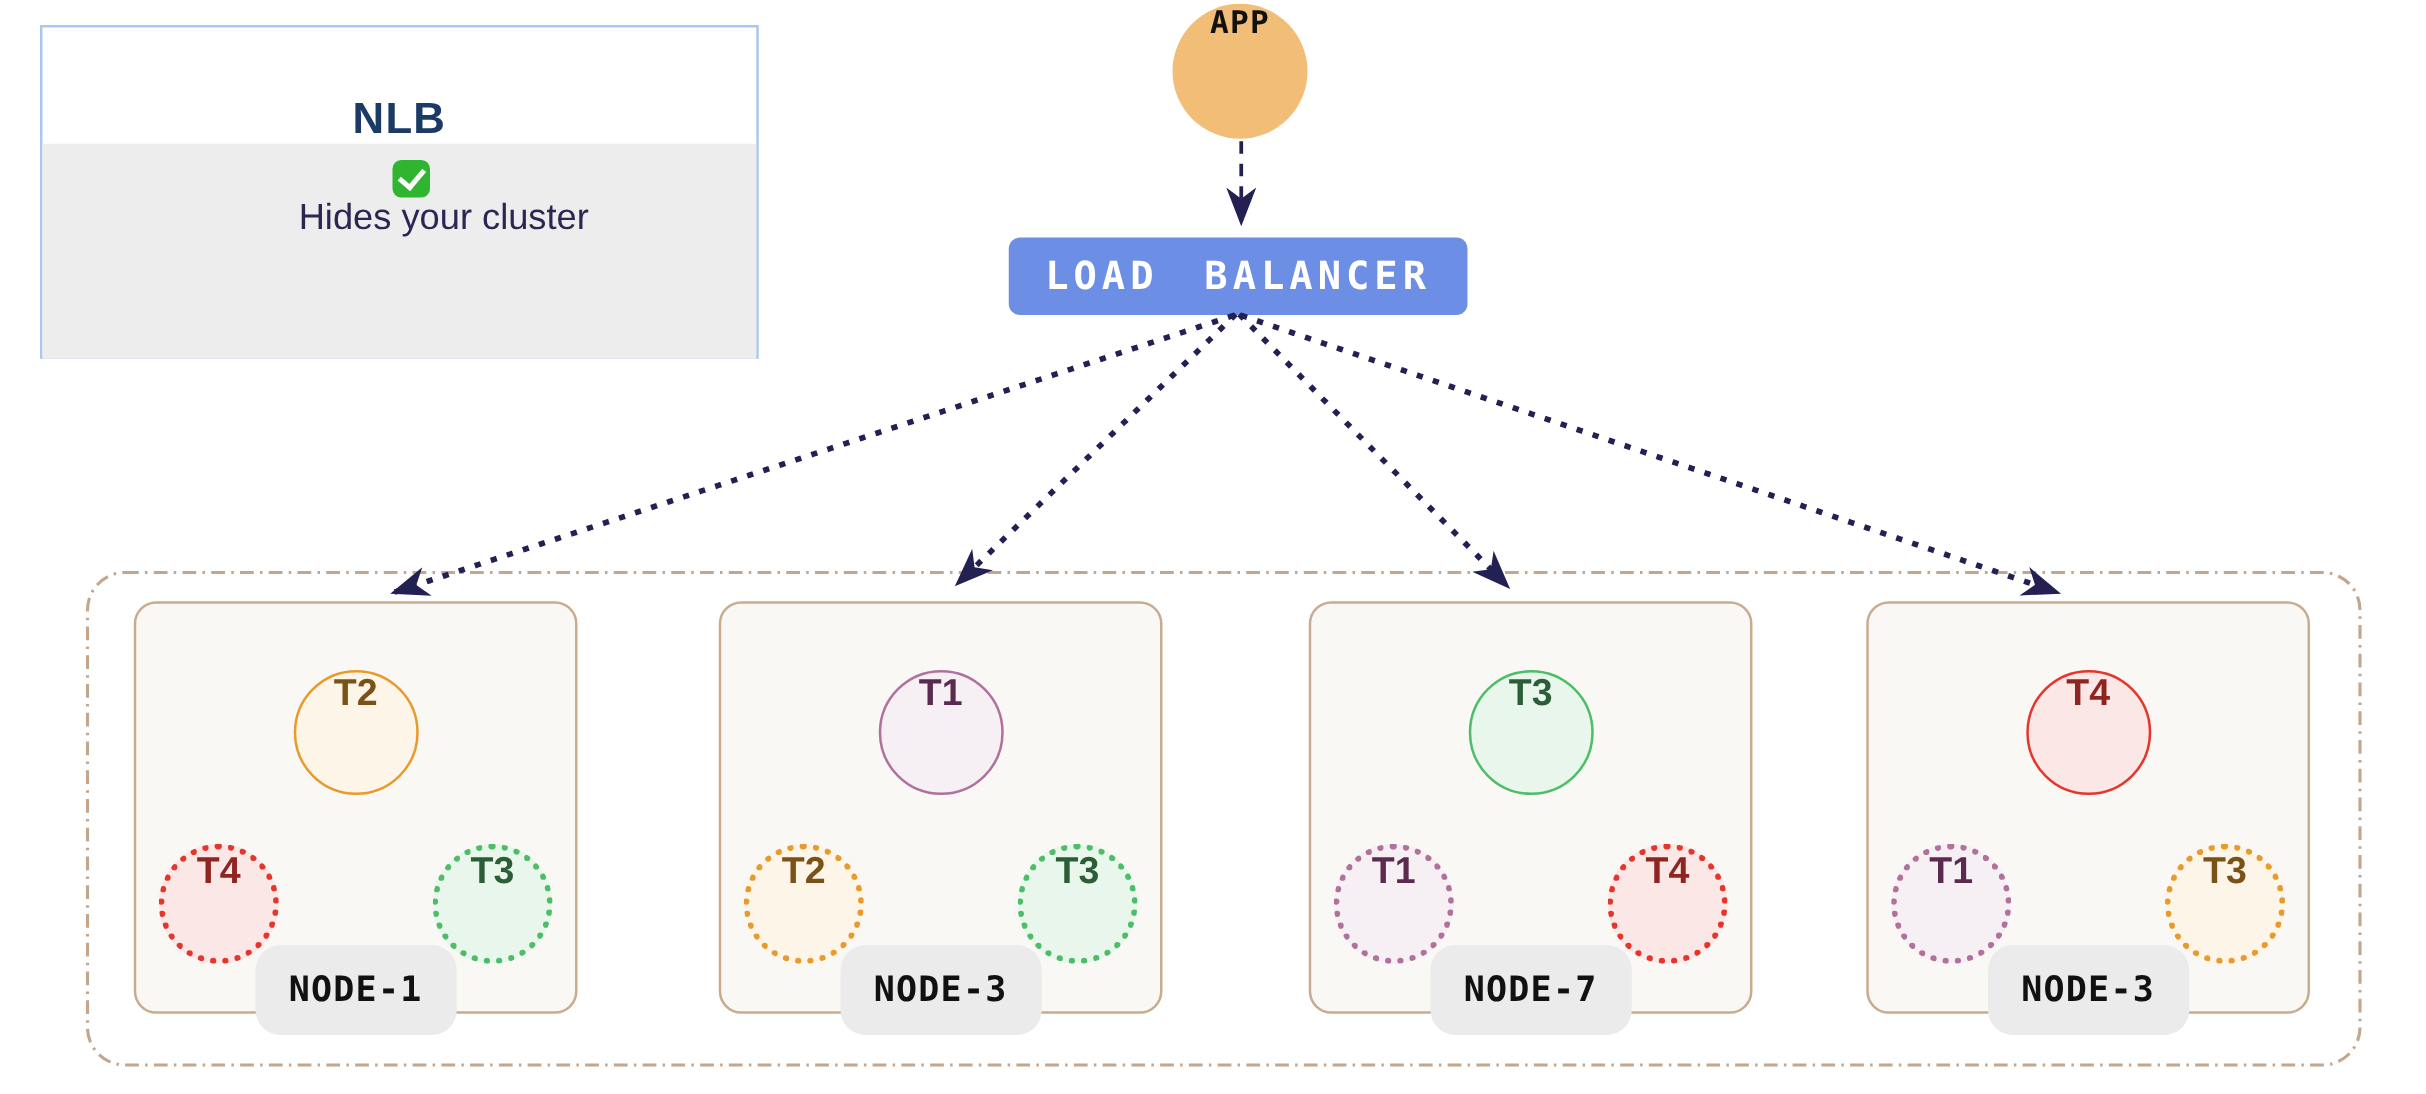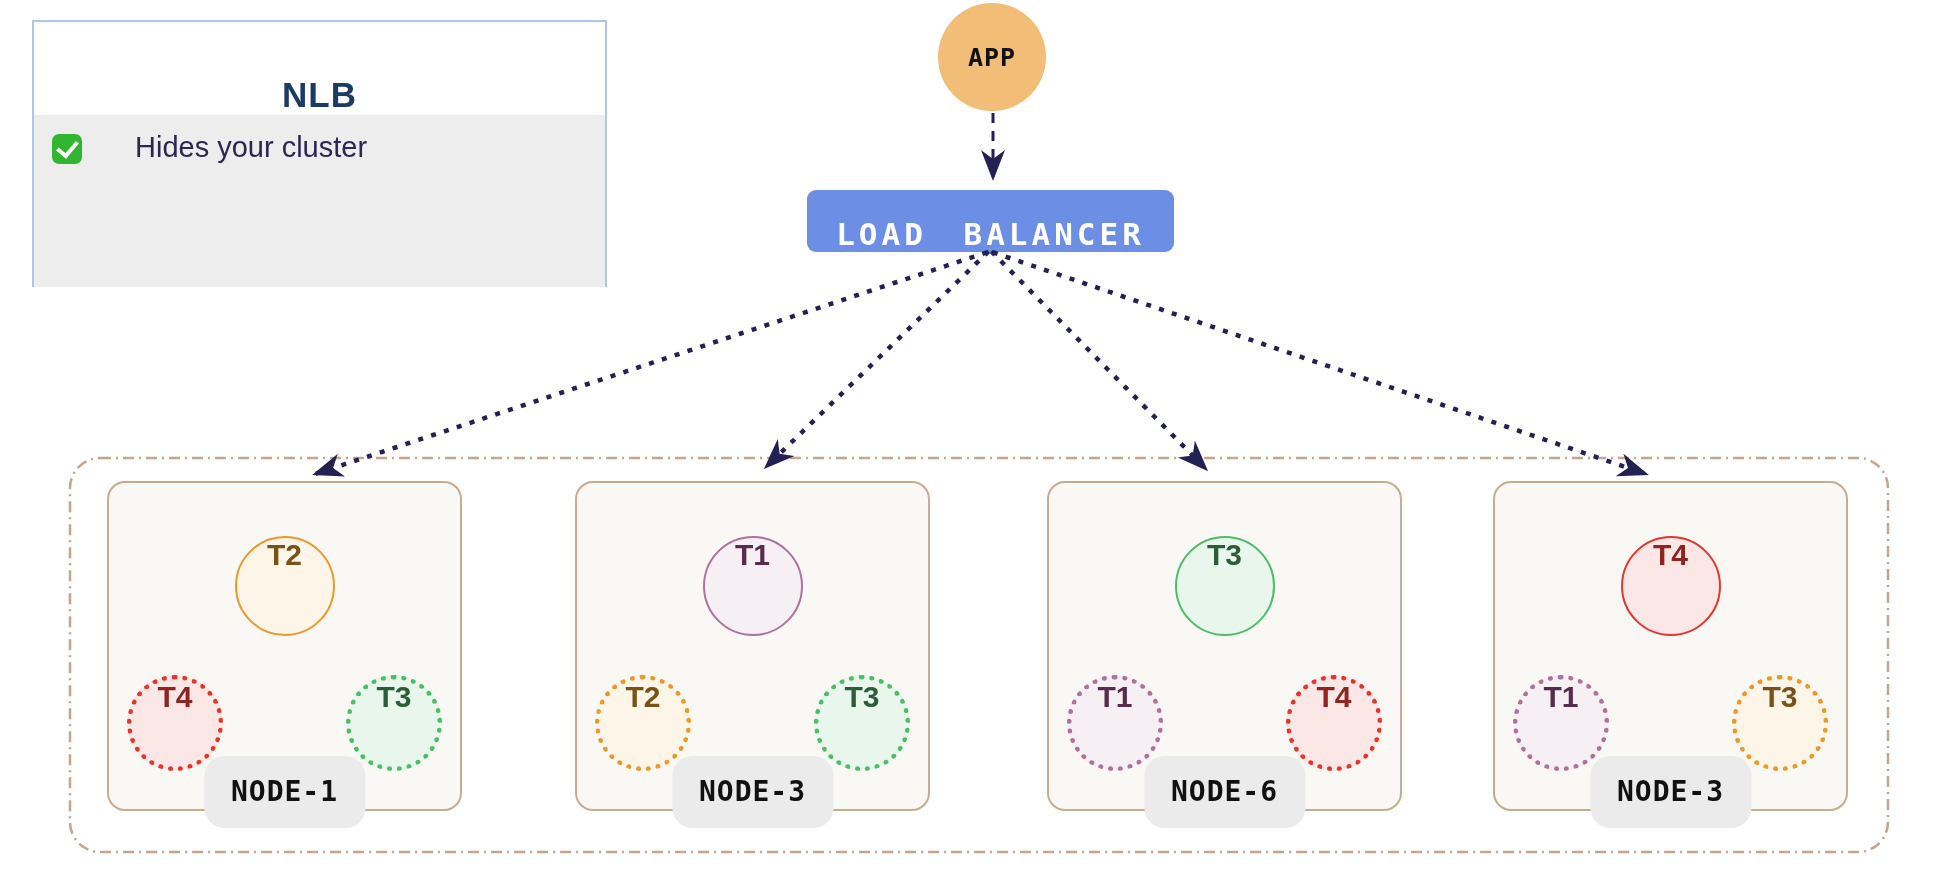--- a/index.html
+++ b/index.html
@@ -13,36 +13,36 @@
          font-family:"Liberation Sans","DejaVu Sans",sans-serif;}
   .mono{font-family:"DejaVu Sans Mono","Liberation Mono",monospace;}
 
   
   .legend{position:absolute;left:32px;top:20px;width:575px;height:267px;
           border:2px solid var(--legend-border);background:#fff;box-sizing:border-box;}
   .legend-header{height:93px;display:flex;align-items:flex-end;justify-content:center;}
   .legend-title{font-size:35px;font-weight:600;color:var(--legend-title);letter-spacing:1px;}
   .legend-body{background:var(--legend-gray);height:172px;box-sizing:border-box;
                padding:13px 0 0 18px;display:flex;flex-direction:column;gap:9px;}
-  .legend-item{display:flex;align-items:flex-end;height:36px;}
+  .legend-item{display:flex;align-items:center;height:36px;flex-direction:column;}
   .legend-item .txt{margin-left:53px;font-size:29px;font-weight:500;color:var(--legend-text);}
   .check-icon{width:30px;height:30px;background:var(--check-green);border-radius:7px;position:relative;flex:0 0 30px;}
   .check-icon::after{content:"";position:absolute;left:9px;top:3px;width:9px;height:16px;
       border-right:4px solid #fff;border-bottom:4px solid #fff;transform:rotate(40deg);}
   .cross-icon{width:30px;height:30px;position:relative;flex:0 0 30px;}
   .cross-icon::before,.cross-icon::after{content:"";position:absolute;left:12px;top:0px;
       width:7px;height:30px;background:var(--cross-red);border-radius:3px;}
   .cross-icon::before{transform:rotate(45deg);} .cross-icon::after{transform:rotate(-45deg);}
 
   
   .app-circle{position:absolute;left:938px;top:3px;width:108px;height:108px;border-radius:50%;
-      background:var(--app-fill);display:flex;align-items:center;justify-content:center;}
+      background:var(--app-fill);display:flex;align-items:flex-start;justify-content:center;}
   .app-circle span{font-size:25px;font-weight:bold;color:#111;letter-spacing:1px;}
   .lb-box{position:absolute;left:807px;top:190px;width:367px;height:62px;border-radius:9px;
-      background:var(--lb-fill);display:flex;align-items:flex-end;justify-content:center;}
+      background:var(--lb-fill);display:flex;align-items:center;justify-content:center;}
   .lb-box span{font-size:31px;font-weight:bold;color:#fff;letter-spacing:4px;word-spacing:14px;}
 
   
   .overlay{position:absolute;left:0;top:0;width:1941px;height:875px;pointer-events:none;}
   .flow-line{stroke:var(--arrow);stroke-width:4.5;fill:none;stroke-dasharray:0.5 13;stroke-linecap:square;}
   .dash-line{stroke:var(--arrow);stroke-width:3;fill:none;stroke-dasharray:10 8;}
   .arrowhead-fill{fill:var(--arrow);}
   .boundary{fill:none;stroke:var(--tan);stroke-width:2.5;stroke-dasharray:11 5 2 5;}
 
   
@@ -130,21 +130,21 @@
   <div class="node">
     <div class="circle primary" style="border-color: rgb(77, 189, 104); background: rgb(233, 246, 236); color: rgb(43, 94, 55);">
       <span>T3</span>
     </div>
     <div class="circle replica left" style="border-color: rgb(176, 113, 156); background: rgb(246, 240, 244); color: rgb(90, 43, 78);">
       <span>T1</span>
     </div>
     <div class="circle replica right" style="border-color: rgb(230, 53, 43); background: rgb(251, 231, 230); color: rgb(143, 36, 32);">
       <span>T4</span>
     </div>
-    <div class="node-label mono">NODE-6</div>
+    <div class="node-label mono">NODE-7</div>
   </div>
 
   <div class="node">
     <div class="circle primary" style="border-color: rgb(230, 53, 43); background: rgb(251, 231, 230); color: rgb(143, 36, 32);">
       <span>T4</span>
     </div>
     <div class="circle replica left" style="border-color: rgb(176, 113, 156); background: rgb(246, 240, 244); color: rgb(90, 43, 78);">
       <span>T1</span>
     </div>
     <div class="circle replica right" style="border-color: rgb(232, 154, 45); background: rgb(253, 245, 232); color: rgb(122, 82, 23);">

